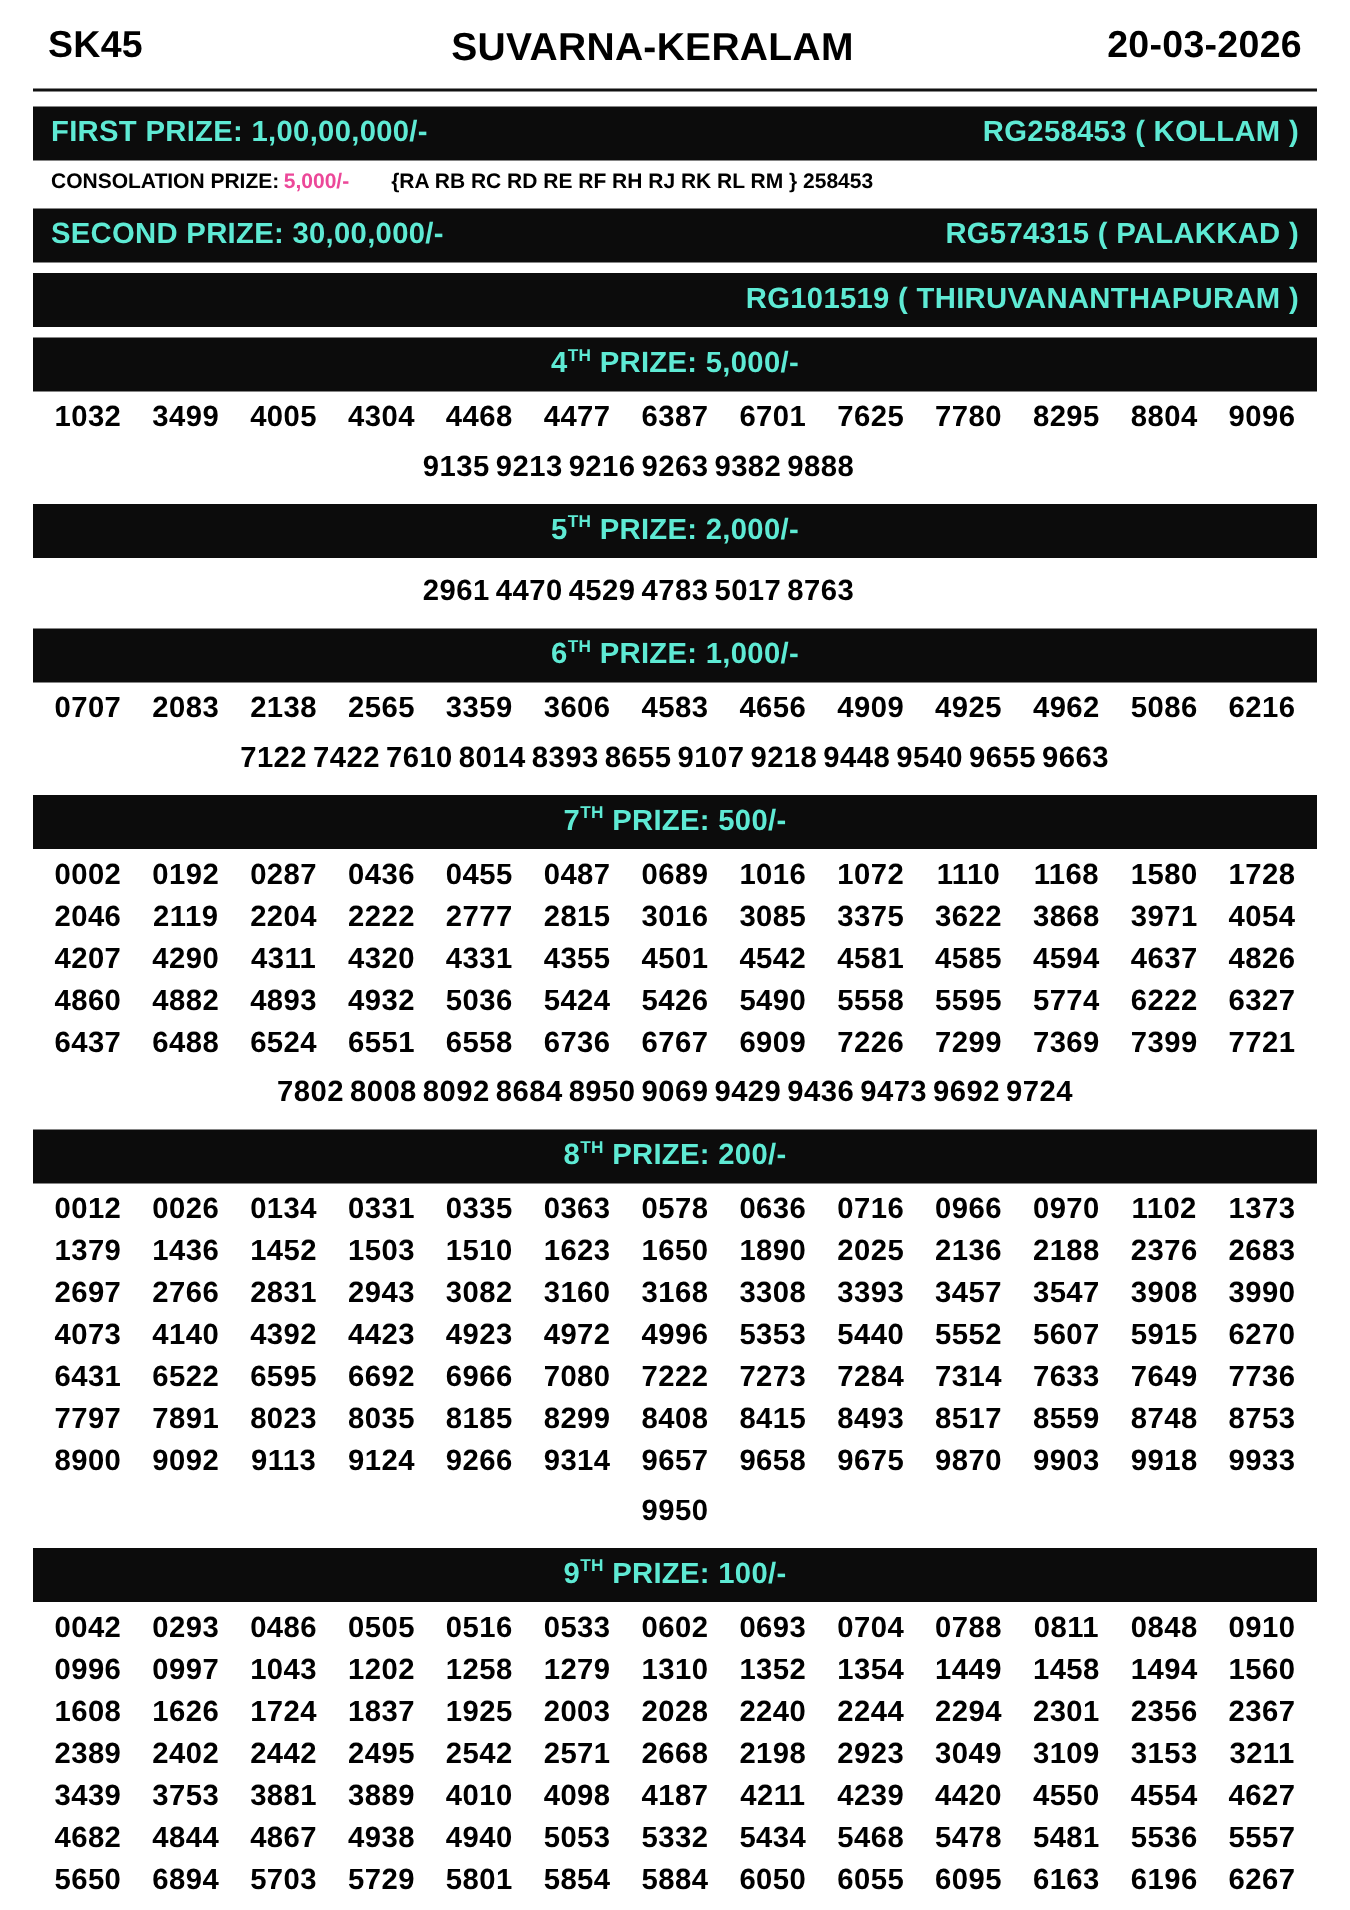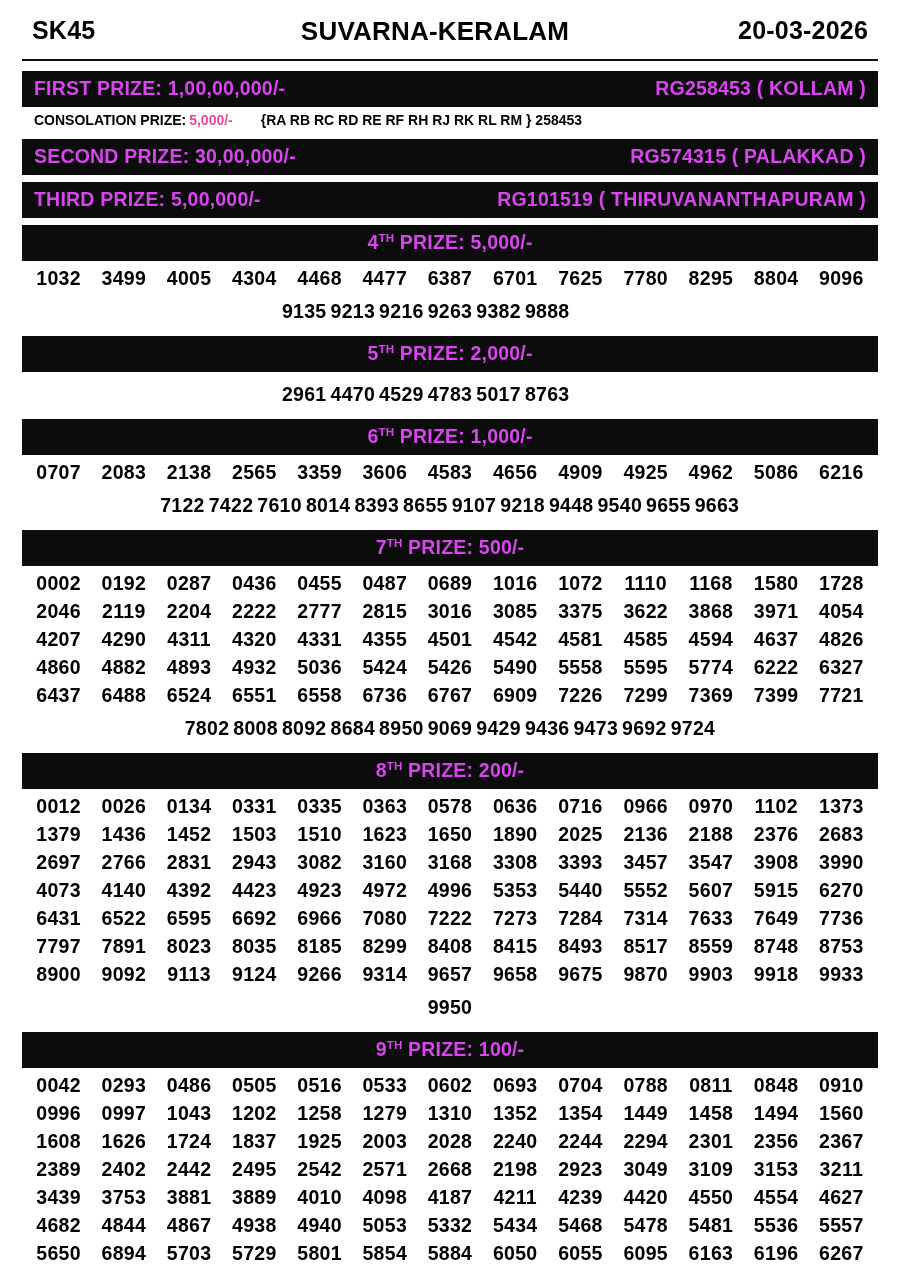--- a/index.html
+++ b/index.html
@@ -31,21 +31,21 @@
   .header .h-left { width: 180px; text-align: left; }
   .header .h-center { flex: 1; text-align: center; font-size: 26px; }
   .header .h-right { width: 210px; text-align: right; }
   .rule {
     border-top: 2px solid #111;
     margin: 2px 0 10px 0;
   }
   
   .bar {
     background: #0c0c0c;
-    color: #d946ef;
+    color: #5eead4;
     font-weight: bold;
     font-size: 19.5px;
     padding: 6px 12px 7px 12px;
     margin: 7px 0 0 0;
     box-sizing: border-box;
     letter-spacing: 0.2px;
   }
   .bar.top-prize {
     display: flex;
     align-items: baseline;
@@ -120,21 +120,20 @@
     <span class="c-amount">5,000/-</span>
     <span class="c-series">{RA RB RC RD RE RF RH RJ RK RL RM } 258453</span>
   </div>
 
   <div class="bar top-prize">
     <span class="p-label">SECOND PRIZE: 30,00,000/-</span>
     <span class="p-number">RG574315 ( PALAKKAD )</span>
   </div>
 
   <div class="bar top-prize">
-    <span class="p-label">THIRD PRIZE: 5,00,000/-</span>
     <span class="p-number">RG101519 ( THIRUVANANTHAPURAM )</span>
   </div>
 
   <div class="bar center">
     <span>4</span><sup>TH</sup><span> PRIZE: 5,000/-</span>
   </div>
   <div class="grid grid-pad">
       <span class="num">1032</span>
       <span class="num">3499</span>
       <span class="num">4005</span>

